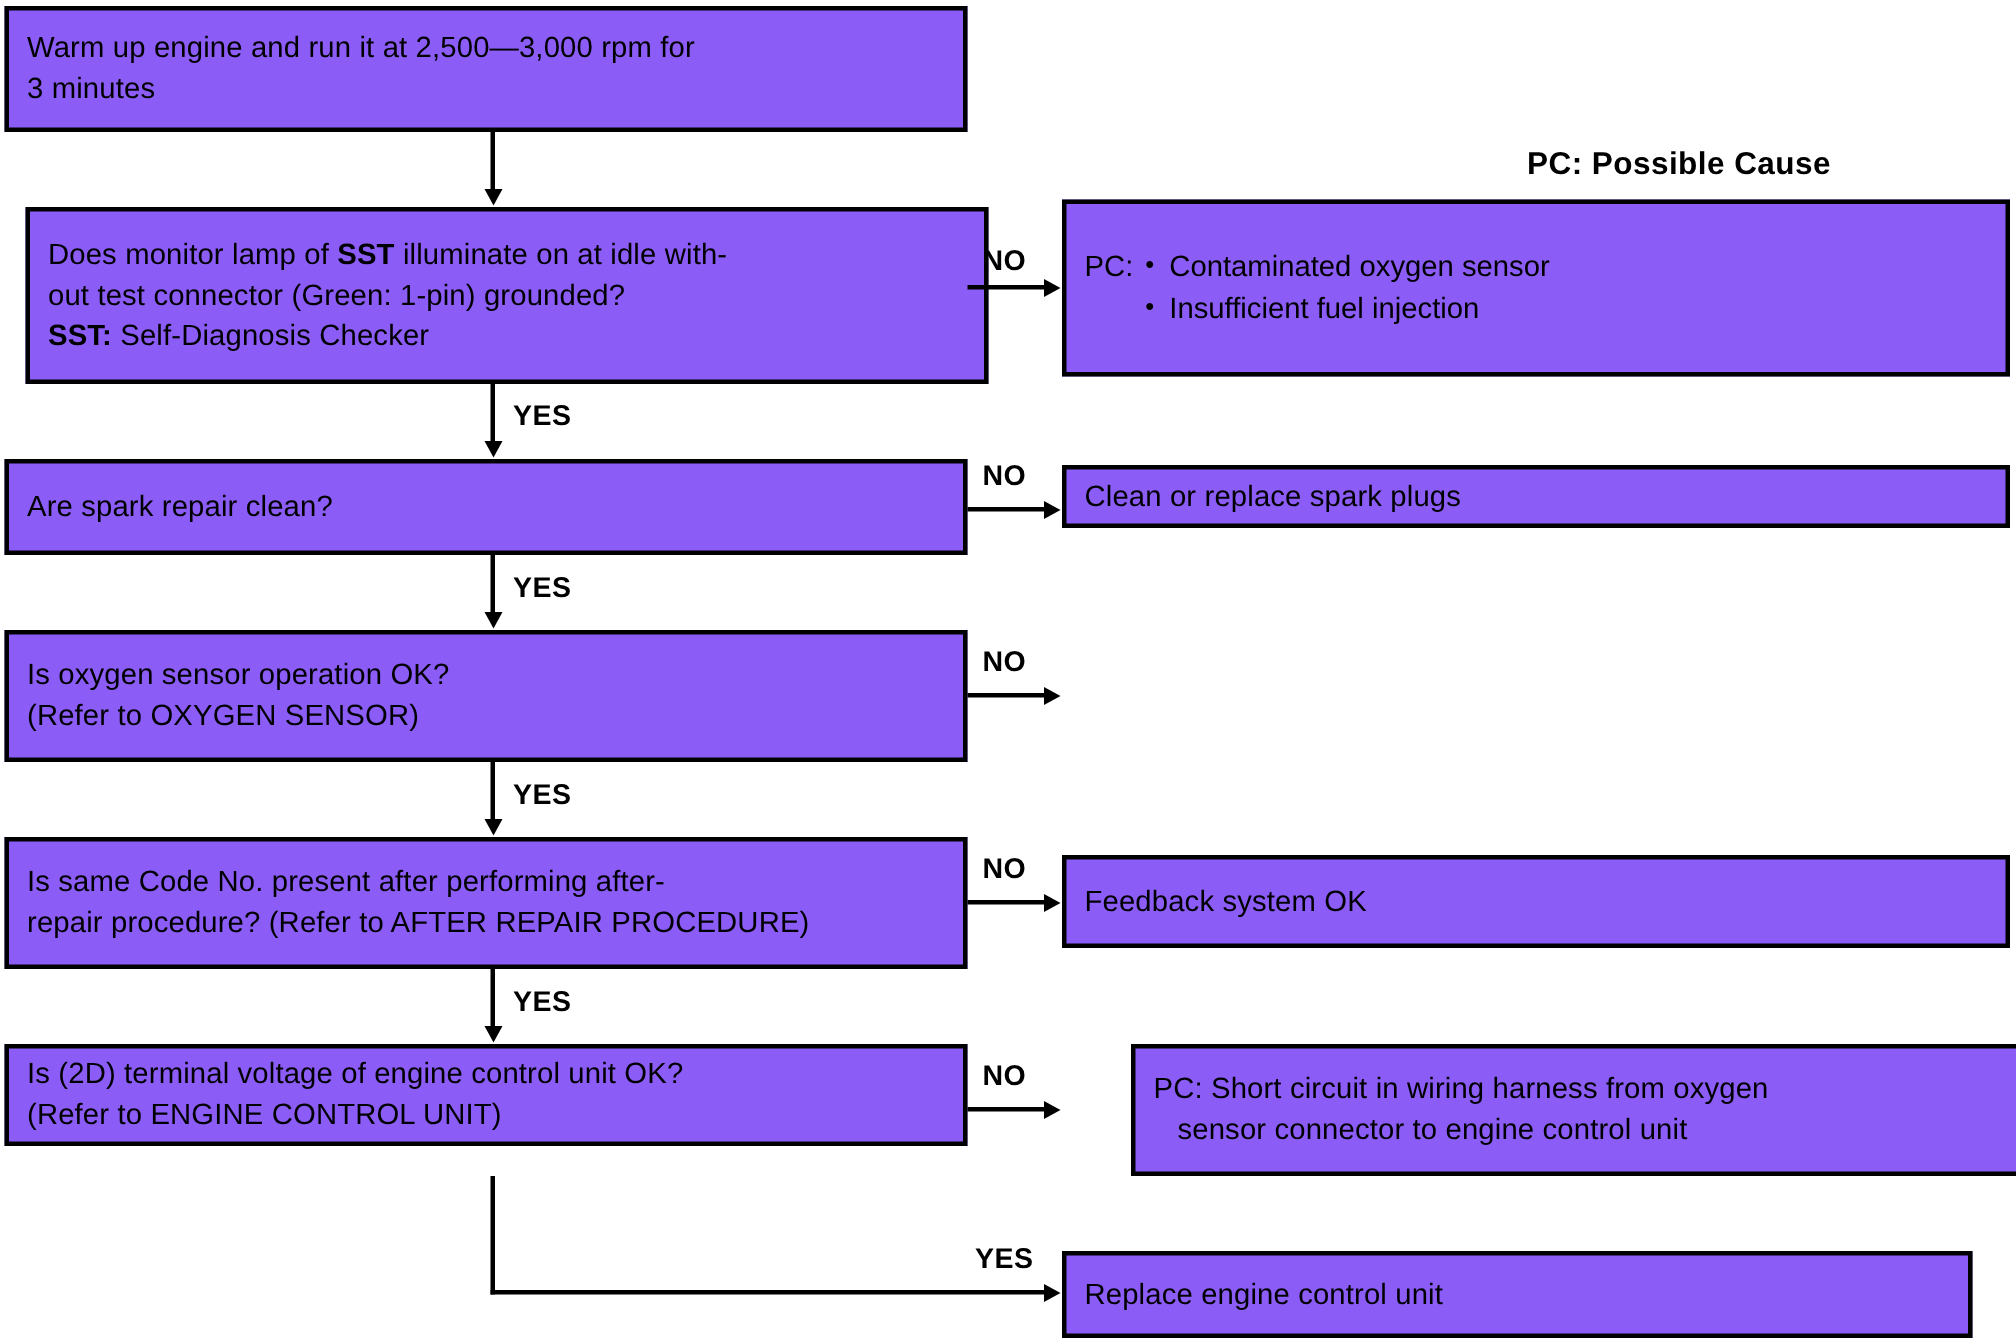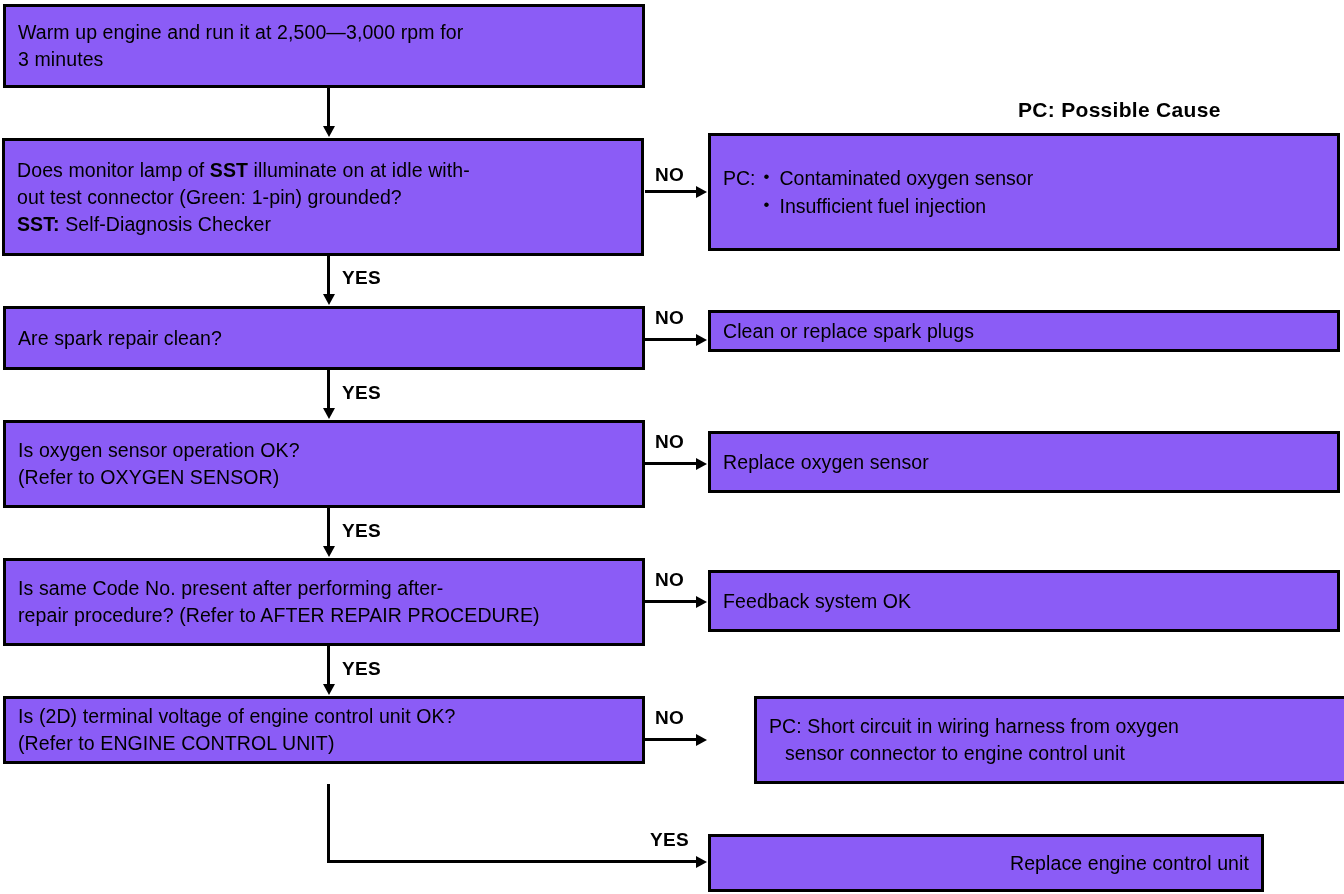--- a/index.html
+++ b/index.html
@@ -118,21 +118,21 @@
 
 <div id="page">
 
   <div class="legend" style="left:1018px; top:98px;">PC: Possible Cause</div>
 
   <div class="box" style="left:3px; top:4px; width:642px; height:84px;">
     <div class="txt">Warm up engine and run it at 2,500—3,000 rpm for</div>
     <div class="txt">3 minutes</div>
   </div>
 
-  <div class="box" style="left:2px; top:138px; width:642px; height:118px;">
+  <div class="box" style="left:17px; top:138px; width:642px; height:118px;">
     <div class="txt"><span>Does monitor lamp of <b>SST</b> illuminate on at idle with-</span></div>
     <div class="txt">out test connector (Green: 1-pin) grounded?</div>
     <div class="txt"><span><b>SST:</b> Self-Diagnosis Checker</span></div>
   </div>
 
   <div class="box" style="left:3px; top:306px; width:642px; height:64px;">
     <div class="txt">Are spark repair clean?</div>
   </div>
 
   <div class="box" style="left:3px; top:420px; width:642px; height:88px;">
@@ -157,34 +157,31 @@
         <li>Contaminated oxygen sensor</li>
         <li>Insufficient fuel injection</li>
       </ul>
     </div>
   </div>
 
   <div class="box" style="left:708px; top:310px; width:632px; height:42px;">
     <div class="txt">Clean or replace spark plugs</div>
   </div>
 
-  <div class="box" style="left:708px; top:431px; width:632px; height:62px;">
-    <div class="txt">Replace oxygen sensor</div>
-  </div>
 
   <div class="box" style="left:708px; top:570px; width:632px; height:62px;">
     <div class="txt">Feedback system OK</div>
   </div>
 
   <div class="box" style="left:708px; top:696px; width:632px; height:88px;margin-left:46px;">
     <div class="txt">PC: Short circuit in wiring harness from oxygen</div>
     <div class="txt" style="padding-left:28px;">sensor connector to engine control unit</div>
   </div>
 
-  <div class="box" style="left:708px; top:834px; width:556px; height:58px;text-align:right;">
+  <div class="box" style="left:708px; top:834px; width:607px; height:58px;">
     <div class="txt">Replace engine control unit</div>
   </div>
 
   <div class="vline" style="left:327px; top:88px; height:42px;"></div>
   <div class="arrow-down" style="left:322.5px; top:126px;"></div>
 
   <div class="hline" style="left:645px; top:190px; width:52px;"></div>
   <div class="arrow-right" style="left:696px; top:185.5px;"></div>
   <div class="edge-label" style="left:655px; top:164px;">NO</div>
 

